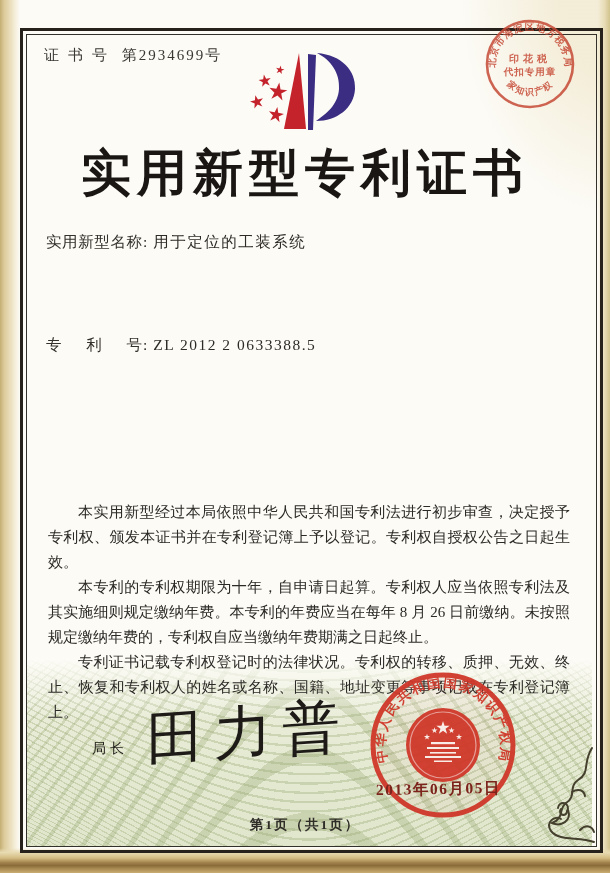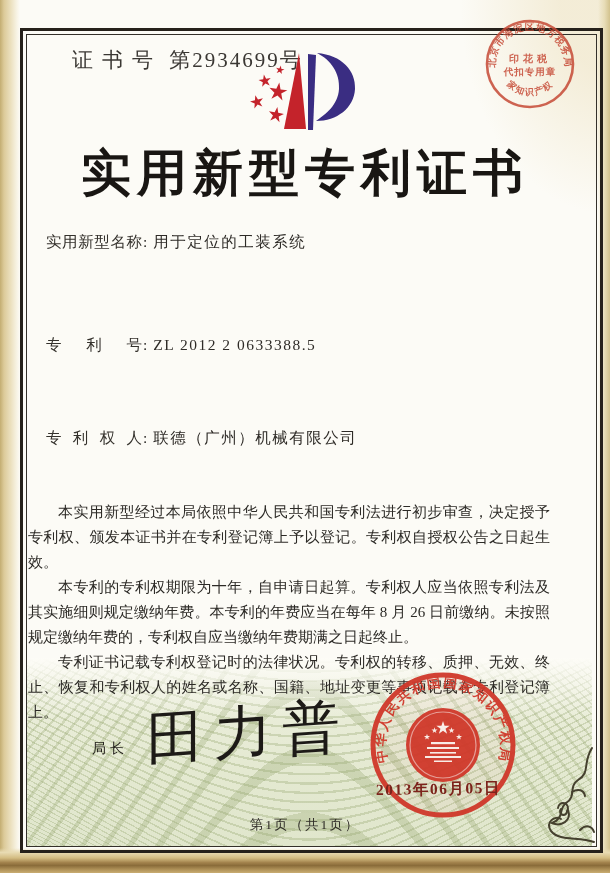--- a/index.html
+++ b/index.html
@@ -23,49 +23,49 @@
     border:3px solid #26211b;pointer-events:none;z-index:4;}
   .frame-inner{position:absolute;inset:3px;border:1px solid #34302a;}
   
   .guilloche{position:absolute;left:26px;top:658px;width:566px;height:188px;z-index:1;
     background:
       linear-gradient(180deg,#fdfcf7 0%,rgba(253,252,247,.65) 10%,rgba(253,252,247,0) 32%),
       repeating-radial-gradient(ellipse 1300px 330px at 50% -60%, rgba(142,160,102,.28) 0 1px, rgba(0,0,0,0) 1px 4px),
       repeating-radial-gradient(ellipse 1500px 420px at 50% 155%, rgba(142,160,102,.30) 0 1px, rgba(0,0,0,0) 1px 4px),
       linear-gradient(180deg,#eef0df 0%,#e4e9d1 60%,#e0e6cc 100%);}
   
-  .cert-no{position:absolute;left:44px;top:46px;font-size:21px;color:#3a3733;z-index:5;margin-left:28px;}
+  .cert-no{position:absolute;left:44px;top:46px;font-size:15px;color:#3a3733;z-index:5;}
   .cert-no-label{letter-spacing:9px;}
   .cert-no-value{letter-spacing:2px;margin-left:2px;}
   .logo{position:absolute;left:238px;top:46px;width:142px;height:96px;z-index:5;}
   .tax-stamp{position:absolute;left:482px;top:16px;width:96px;height:96px;z-index:6;opacity:.85;}
   .title{position:absolute;left:0;right:0;top:140px;margin:0;text-align:center;
     font-size:50px;font-weight:600;letter-spacing:6px;color:#191613;z-index:5;}
   
   .fields{position:absolute;left:46px;top:232px;width:530px;height:270px;z-index:5;font-size:15.5px;}
   .field{position:absolute;left:0;white-space:nowrap;}
   .f0{top:0;} .f1{top:56px;} .f2{top:103px;} .f3{top:147px;} .f4{top:196px;} .f5{top:243px;}
   .flabel{display:inline-block;width:96px;text-align:justify;text-align-last:justify;color:#34312c;}
   .colon{margin:0 2px 0 1px;}
   .fvalue{letter-spacing:1.5px;color:#2e2b27;}
   
-  .paras{position:absolute;left:28px;top:500px;width:522px;z-index:5;
+  .paras{position:absolute;left:48px;top:500px;width:522px;z-index:5;
     font-size:15px;line-height:25px;text-align:justify;color:#2c2a26;}
   .paras p{margin:0;text-indent:2em;}
   
   .director{position:absolute;left:92px;top:740px;font-size:14px;letter-spacing:4px;z-index:5;color:#24211d;}
   .signature{position:absolute;left:146px;top:694px;font-size:58px;letter-spacing:10px;
     transform:rotate(-4deg) skewX(-4deg);z-index:5;color:#1d1a17;font-weight:500;}
   
   .seal{position:absolute;left:366px;top:668px;width:154px;height:154px;z-index:5;opacity:.95;}
   .seal-date{position:absolute;left:376px;top:779px;font-size:15.5px;font-weight:700;
     letter-spacing:1.5px;color:#7c231b;z-index:7;transform:rotate(-1deg);}
   
   .footer{position:absolute;left:0;right:0;top:816px;text-align:center;
-    font-size:13.5px;letter-spacing:2px;color:#302d28;z-index:5;}
+    font-size:13.5px;letter-spacing:2px;color:#302d28;z-index:5;font-weight:bold;}
   .flourish{position:absolute;right:14px;top:746px;width:68px;height:98px;z-index:5;}
 </style>
 </head>
 <body>
 
 <div class="page">
 
   <div class="guilloche"></div>
   <div class="edge-left"></div>
   <div class="edge-right"></div>
@@ -118,24 +118,20 @@
 
   <div class="fields">
     <div class="field f0">
       <span class="flabel">实用新型名称</span><span class="colon">:</span>
       <span class="fvalue">用于定位的工装系统</span>
     </div>
     <div class="field f2">
       <span class="flabel">专利号</span><span class="colon">:</span>
       <span class="fvalue">ZL 2012 2 0633388.5</span>
     </div>
-    <div class="field f4">
-      <span class="flabel">专利权人</span><span class="colon">:</span>
-      <span class="fvalue">联德（广州）机械有限公司</span>
-    </div>
   </div>
 
   <div class="paras">
     <p>本实用新型经过本局依照中华人民共和国专利法进行初步审查，决定授予专利权、颁发本证书并在专利登记簿上予以登记。专利权自授权公告之日起生效。</p>
     <p>本专利的专利权期限为十年，自申请日起算。专利权人应当依照专利法及其实施细则规定缴纳年费。本专利的年费应当在每年 8 月 26 日前缴纳。未按照规定缴纳年费的，专利权自应当缴纳年费期满之日起终止。</p>
     <p>专利证书记载专利权登记时的法律状况。专利权的转移、质押、无效、终止、恢复和专利权人的姓名或名称、国籍、地址变更等事项记载在专利登记簿上。</p>
   </div>
 
   <div class="director">局长</div>
   <div class="signature">田力普</div>

